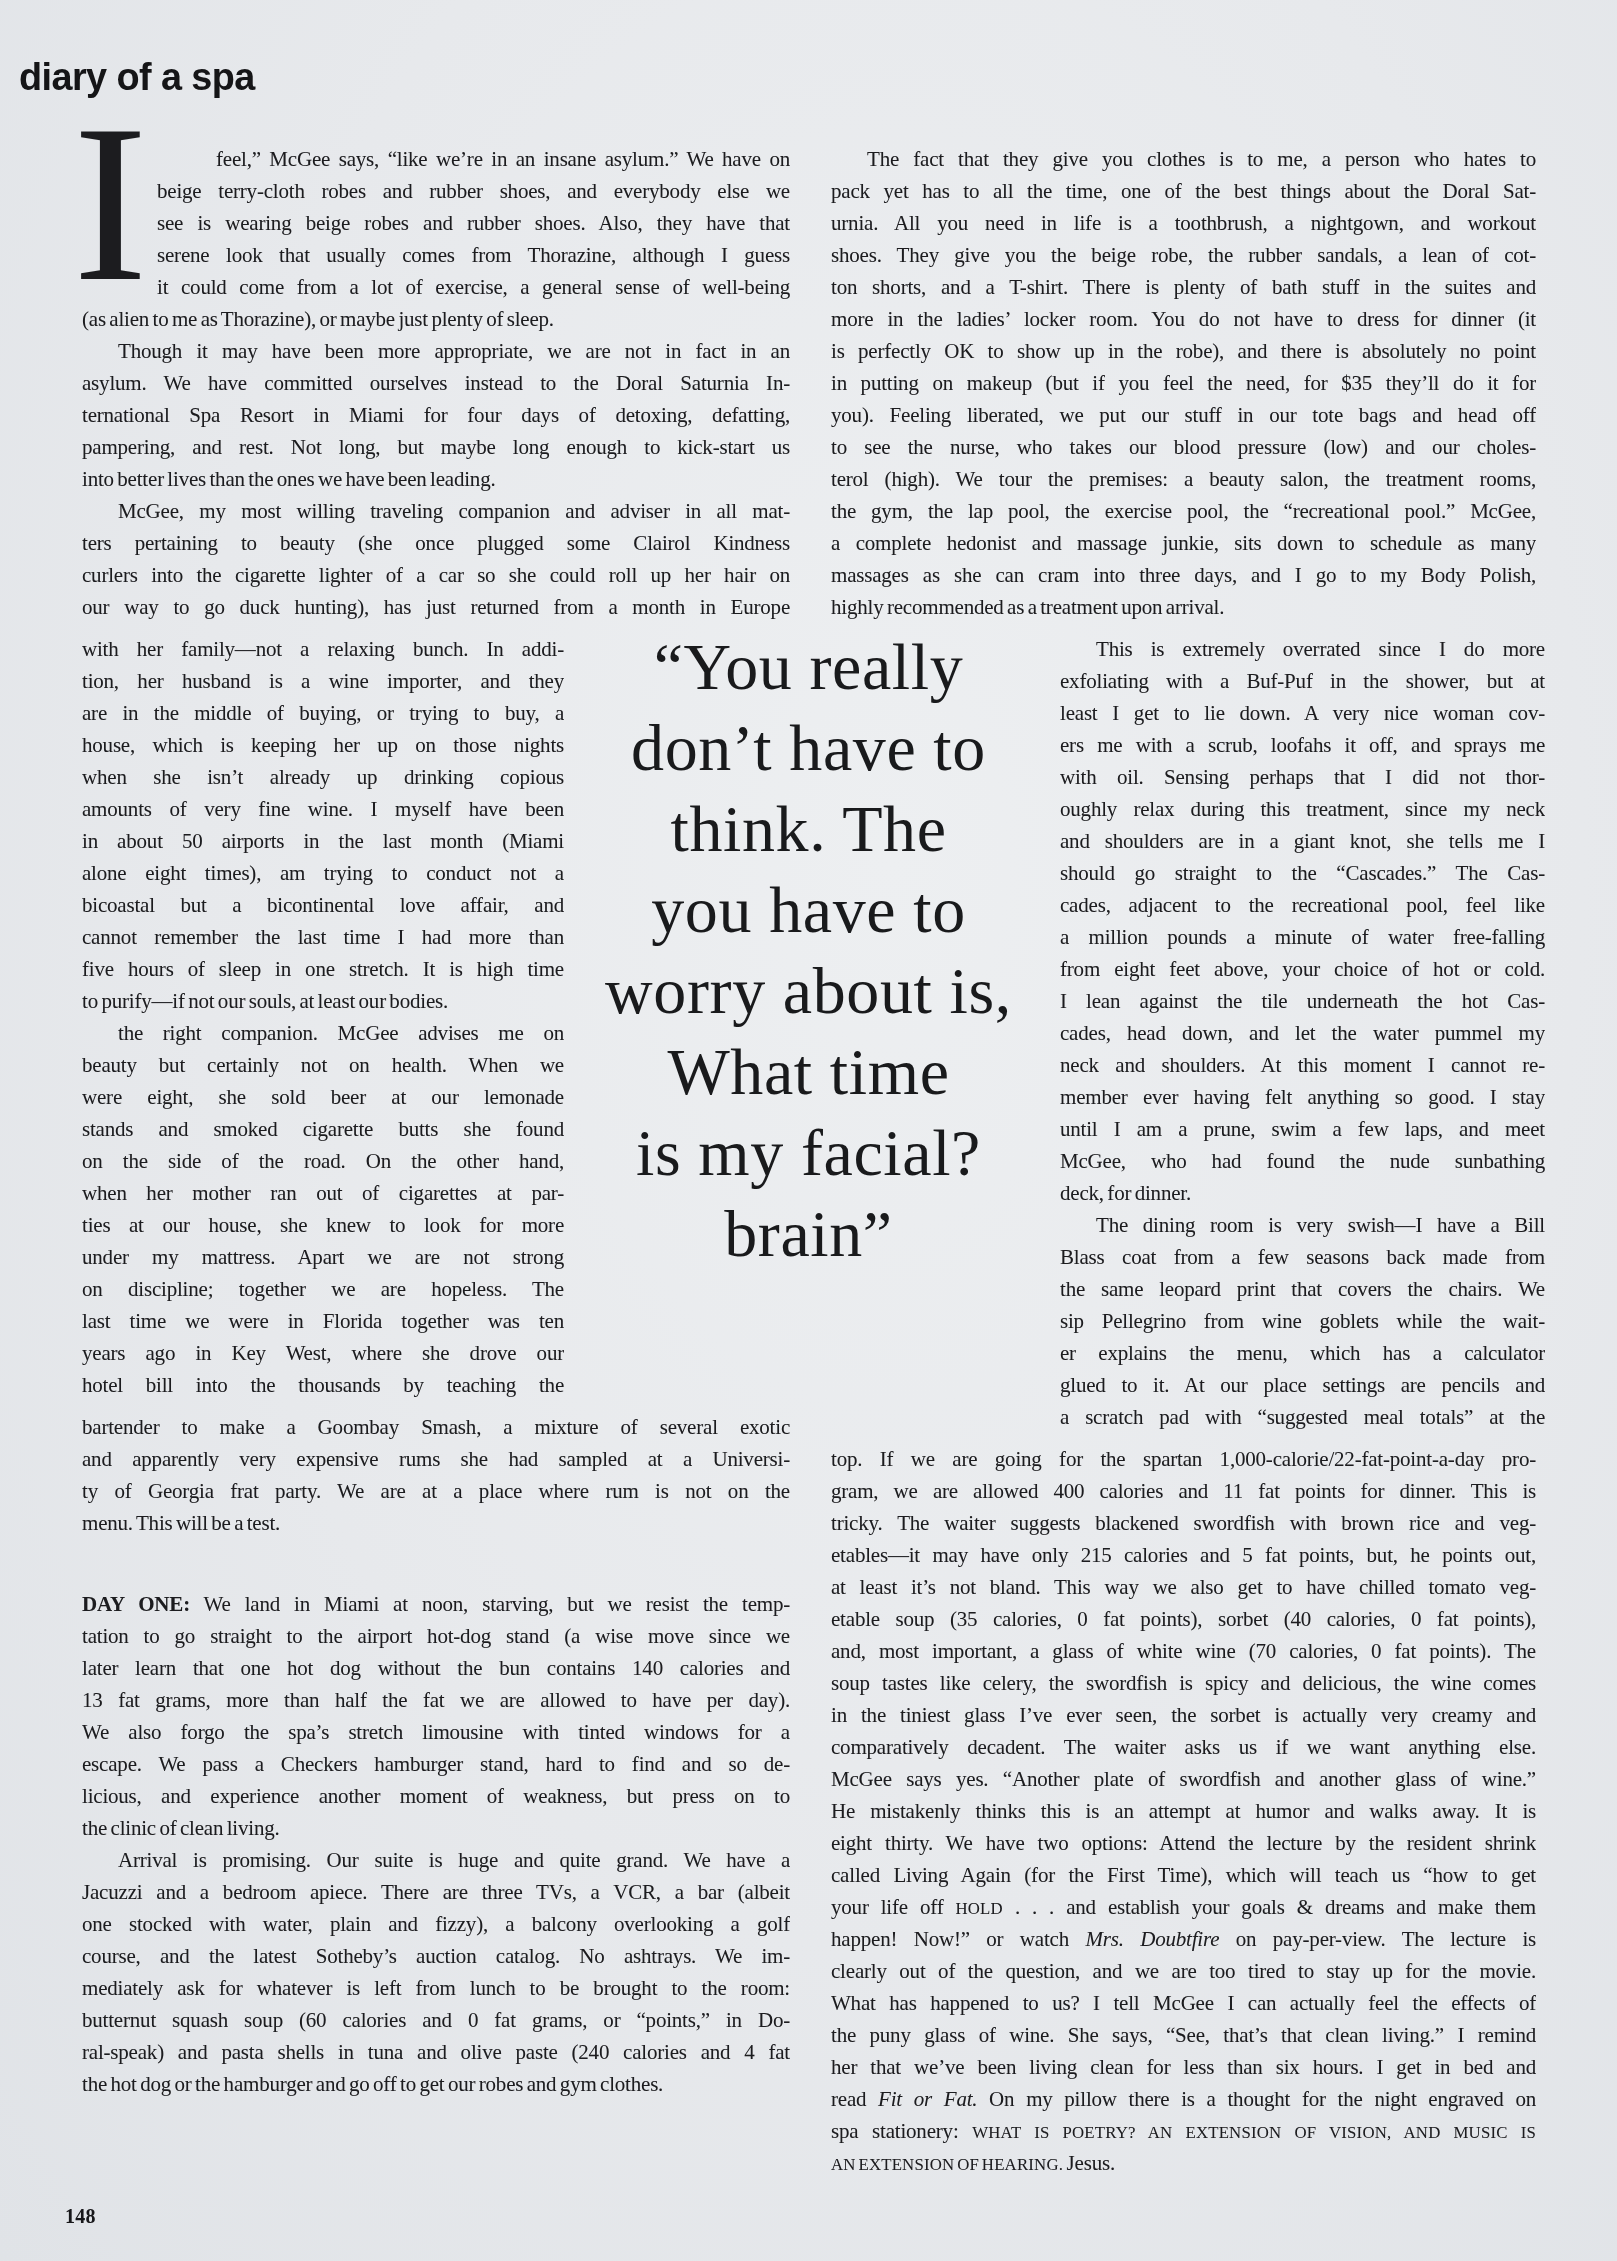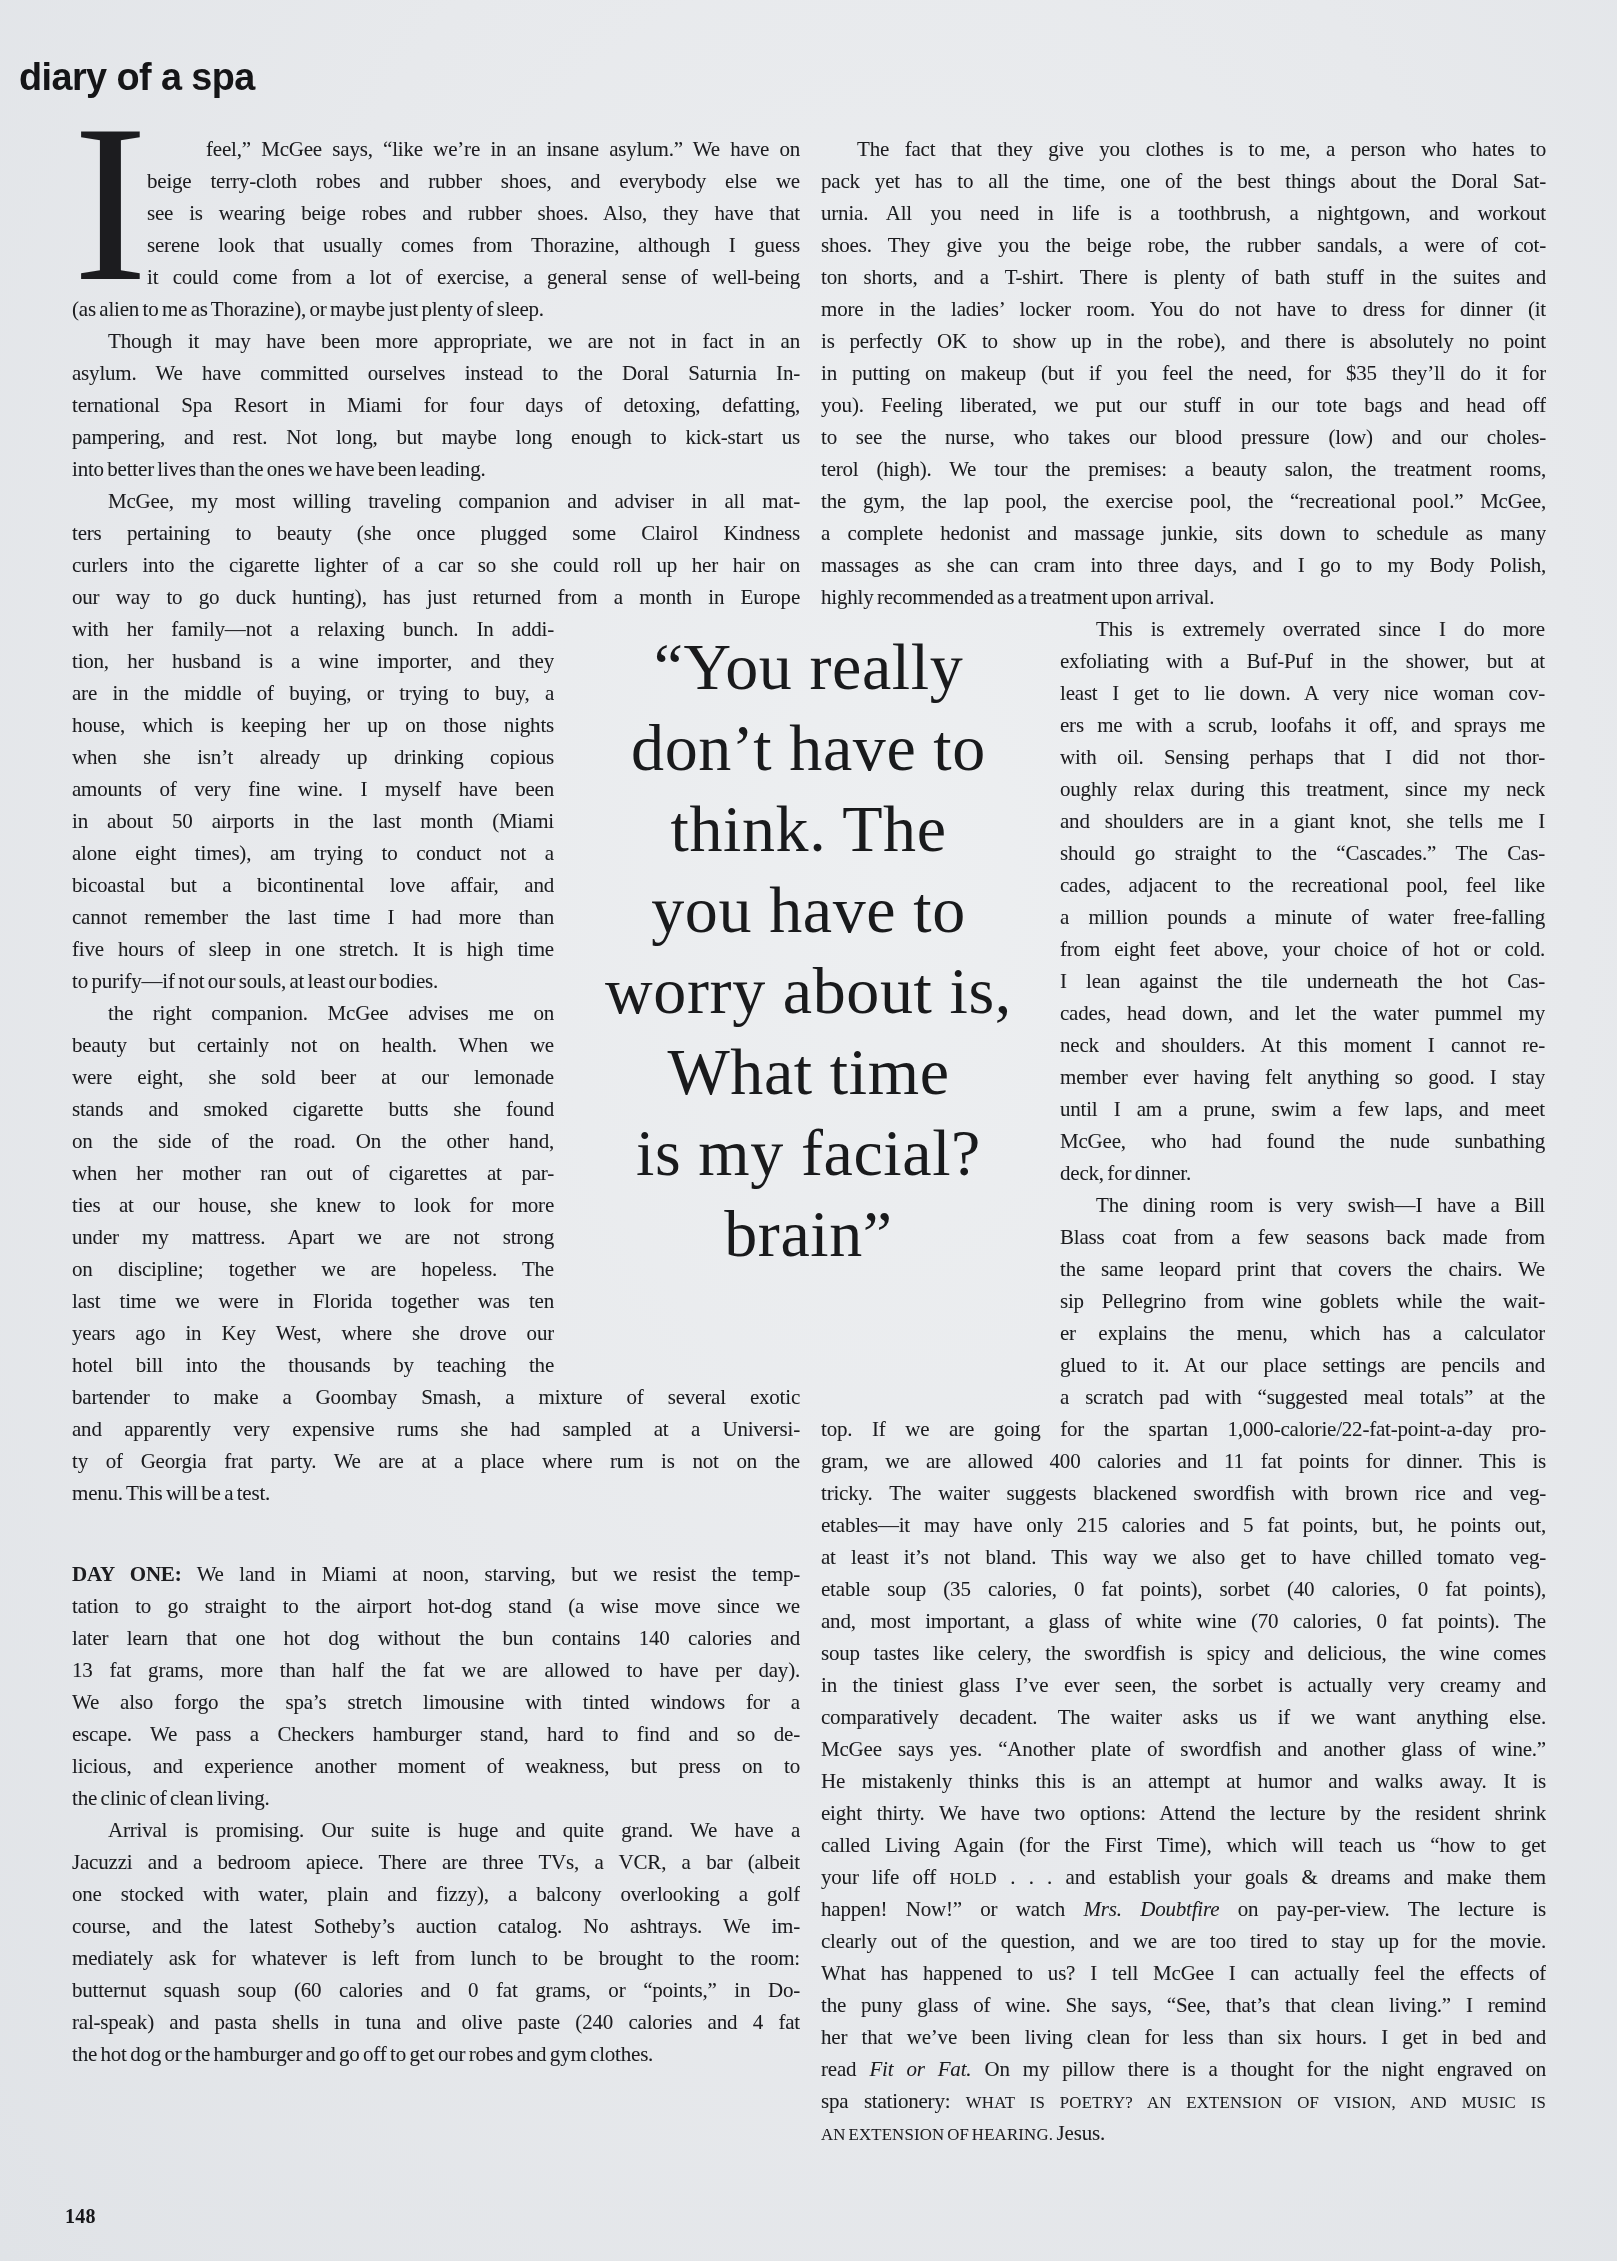--- a/index.html
+++ b/index.html
@@ -27,21 +27,21 @@
     color:var(--ink);
   }
   .col{
     position:absolute;top:133px;
     font-size:21px;line-height:32px;
     letter-spacing:-0.2px;word-spacing:-1.6px;
     text-shadow:0 0 0.6px rgba(25,25,30,0.18);
   }
   .col.left{left:72px;width:728px;}
   .col.right{left:821px;width:725px;}
-  .sec{margin:0;}
+  .sec{margin:10px;}
   .col.left  .sec.narrow{width:482px;}
   .col.right .sec.narrow{width:485px;margin-left:239px;}
   .para{margin:0;}
   .para.space-before{margin-top:49px;}
   .line{
     height:32px;overflow:hidden;
     text-align:justify;text-align-last:justify;
     white-space:normal;
   }
   .para.ragged .line:last-child{text-align-last:left;}
@@ -164,21 +164,21 @@
         <div class="line">the hot dog or the hamburger and go off to get our robes and gym clothes.</div>
       </div>
     </div>
   </div>
 <div class="col right" id="col-right">
     <div class="sec wide">
       <div class="para indent ragged">
         <div class="line">The fact that they give you clothes is to me, a person who hates to</div>
         <div class="line">pack yet has to all the time, one of the best things about the Doral Sat-</div>
         <div class="line">urnia. All you need in life is a toothbrush, a nightgown, and workout</div>
-        <div class="line">shoes. They give you the beige robe, the rubber sandals, a were of cot-</div>
+        <div class="line">shoes. They give you the beige robe, the rubber sandals, a lean of cot-</div>
         <div class="line">ton shorts, and a T-shirt. There is plenty of bath stuff in the suites and</div>
         <div class="line">more in the ladies’ locker room. You do not have to dress for dinner (it</div>
         <div class="line">is perfectly OK to show up in the robe), and there is absolutely no point</div>
         <div class="line">in putting on makeup (but if you feel the need, for $35 they’ll do it for</div>
         <div class="line">you). Feeling liberated, we put our stuff in our tote bags and head off</div>
         <div class="line">to see the nurse, who takes our blood pressure (low) and our choles-</div>
         <div class="line">terol (high). We tour the premises: a beauty salon, the treatment rooms,</div>
         <div class="line">the gym, the lap pool, the exercise pool, the “recreational pool.” McGee,</div>
         <div class="line">a complete hedonist and massage junkie, sits down to schedule as many</div>
         <div class="line">massages as she can cram into three days, and I go to my Body Polish,</div>

